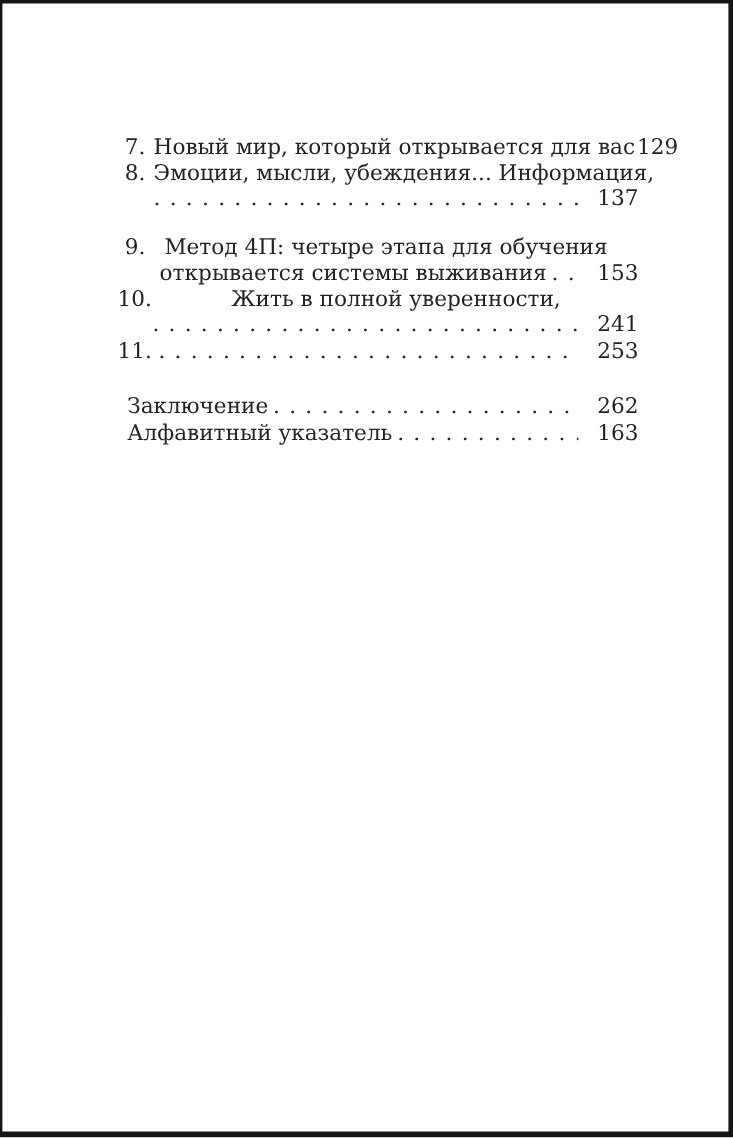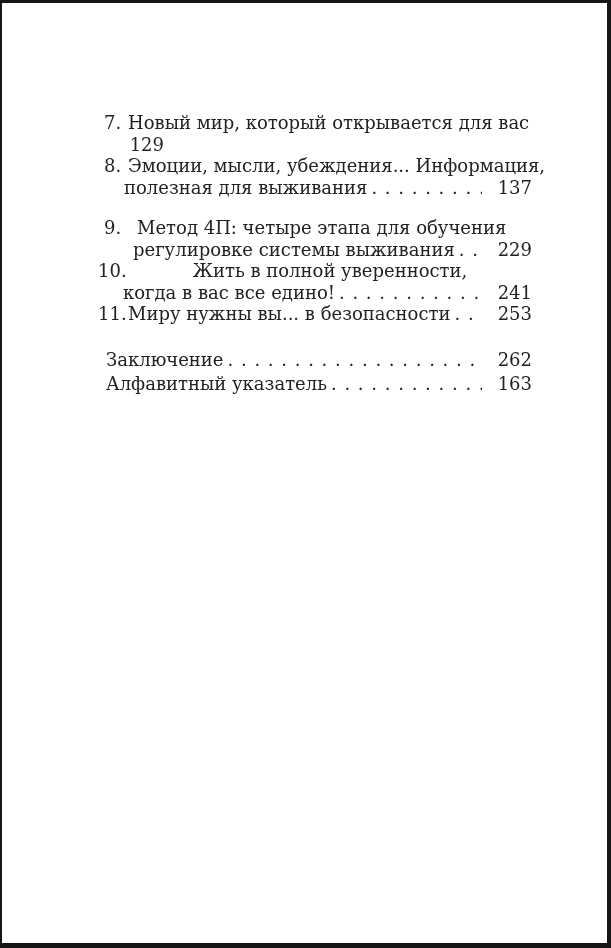--- a/index.html
+++ b/index.html
@@ -36,21 +36,21 @@
     position: absolute;
     top: 0;
     font-size: 18px;
     line-height: 21.5px;
   }
   
   .entry.gA .num { left: 6px; }
   
   .entry.gB .num { left: 0; text-align: center; }
 
-  .entry.gA .l1 { padding-left: 30px; flex-direction: column; }
+  .entry.gA .l1 { padding-left: 30px; }
   .entry.gA .l2 { padding-left: 26px; }
   .entry.g9 .l1 { padding-left: 39px; }
   .entry.g9 .l2 { padding-left: 35px; }
   .entry.gB .l1 { padding-left: 30px; justify-content: center; }
   .entry.gB .l2 { padding-left: 25px; }
 
   .txt { flex: 0 0 auto; }
   .spacer { flex: 1 1 auto; }
   .leader {
     flex: 1 1 auto;
@@ -100,57 +100,54 @@
         <span class="pnum">129</span>
       </div>
     </div>
 
     <div class="entry gA">
       <span class="num">8.</span>
       <div class="row l1">
         <span class="txt">Эмоции, мысли, убеждения... Информация,</span>
       </div>
       <div class="row l2">
-        <span class="txt">полезная для выживания</span>
         <span class="leader">. . . . . . . . . . . . . . . . . . . . . . . . . . . . . . . . . . . . . . . . . . . . . . . . . . . . . . . . . . . .</span>
         <span class="pnum">137</span>
       </div>
     </div>
 
 
     <div class="chapters-2">
 
       <div class="entry gA g9">
         <span class="num">9.</span>
         <div class="row l1">
           <span class="txt">Метод 4П: четыре этапа для обучения</span>
         </div>
         <div class="row l2">
-          <span class="txt">регулировке системы выживания</span>
+          <span class="txt">открывается системы выживания</span>
           <span class="leader">. . . . . . . . . . . . . . . . . . . . . . . . . . . . . . . . . . . . . . . . . . . . . . . . . . . . . . . . . . . .</span>
-          <span class="pnum">229</span>
+          <span class="pnum">153</span>
         </div>
       </div>
 
       <div class="entry gB">
         <span class="num">10.</span>
         <div class="row l1">
           <span class="txt">Жить в полной уверенности,</span>
         </div>
         <div class="row l2">
-          <span class="txt">когда в вас все едино!</span>
           <span class="leader">. . . . . . . . . . . . . . . . . . . . . . . . . . . . . . . . . . . . . . . . . . . . . . . . . . . . . . . . . . . .</span>
           <span class="pnum">241</span>
         </div>
       </div>
 
       <div class="entry gB">
         <span class="num">11.</span>
         <div class="row l1">
-          <span class="txt">Миру нужны вы... в безопасности</span>
           <span class="leader">. . . . . . . . . . . . . . . . . . . . . . . . . . . . . . . . . . . . . . . . . . . . . . . . . . . . . . . . . . . .</span>
           <span class="pnum">253</span>
         </div>
       </div>
     </div>
 
     <div class="backmatter">
       <div class="row">
         <span class="txt">Заключение</span>
         <span class="leader">. . . . . . . . . . . . . . . . . . . . . . . . . . . . . . . . . . . . . . . . . . . . . . . . . . . . . . . . . . . .</span>

